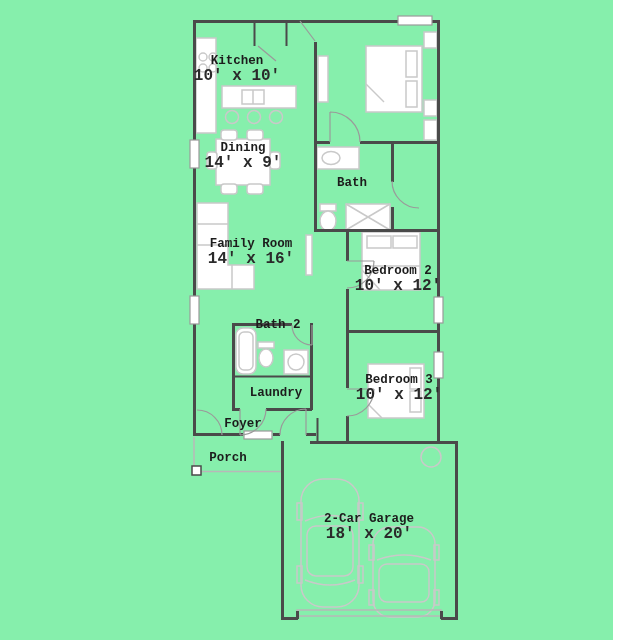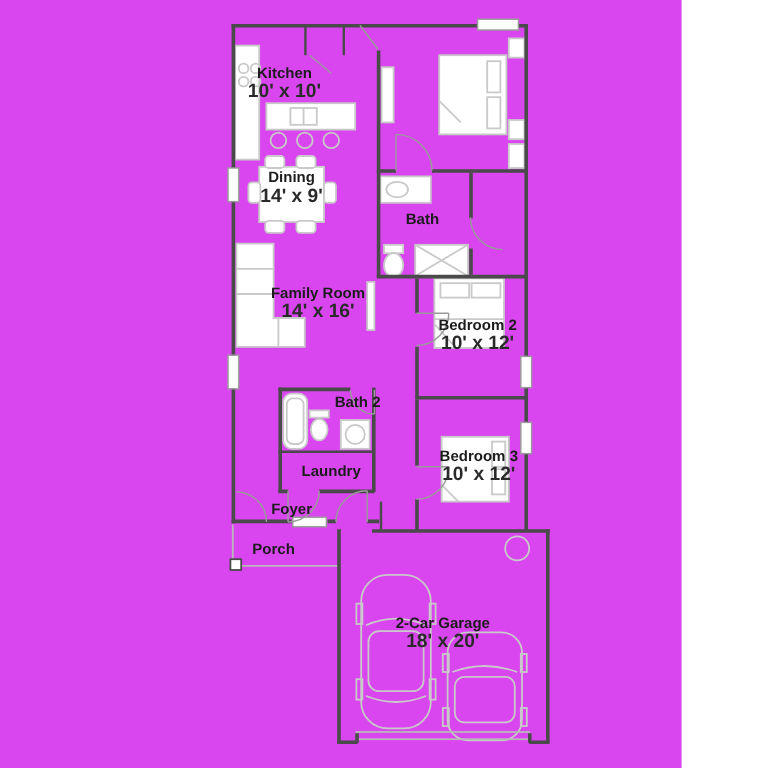--- a/index.html
+++ b/index.html
@@ -1,17 +1,17 @@
 <!DOCTYPE html>
 <html style="--color-wall: #4a4a4a; --color-door: #9a9a9a; --color-furniture: #c9c9c9; --color-porch: #b8b8b8; --color-label: #1c1c1c;"><head>
 <meta charset="utf-8">
 <style>
   html,body{margin:0;padding:0;background:#fff;}
-  .stage{position:relative;width:568px;height:640px;background:#d946ef;overflow:hidden;
-         font-family:Liberation Sans, sans-serif;}
+  .stage{position:relative;width:613px;height:640px;background:#86efac;overflow:hidden;
+         font-family:Liberation Mono, monospace;}
   .stage svg{position:absolute;left:0;top:0;}
   .wall{fill:none;stroke:var(--color-wall,#4a4a4a);stroke-width:3;}
   .wall2{fill:none;stroke:var(--color-wall,#4a4a4a);stroke-width:2;}
   .window{fill:#fff;stroke:var(--color-door,#9a9a9a);stroke-width:1.2;}
   .door{fill:none;stroke:var(--color-door,#9a9a9a);stroke-width:1.2;}
   .furn{fill:#fff;stroke:var(--color-furniture,#c9c9c9);stroke-width:1.5;}
   .furnl{fill:none;stroke:var(--color-furniture,#c9c9c9);stroke-width:1.5;}
   .porchline{fill:none;stroke:var(--color-porch,#b8b8b8);stroke-width:1.5;}
   .post{fill:#fff;stroke:var(--color-wall,#4a4a4a);stroke-width:1.5;}
   .room-label{position:absolute;transform:translate(-50%,-50%);text-align:center;
@@ -191,29 +191,29 @@
     <span>Kitchen</span>
     <span class="dims">10' x 10'</span>
   </div>
   <div class="room-label" style="left:243px;top:157px;">
     <span>Dining</span>
     <span class="dims">14' x 9'</span>
   </div>
   <div class="room-label" style="left:352px;top:183px;">
     <span>Bath</span>
   </div>
-  <div class="room-label" style="left:251px;top:253px;margin-left:14px;">
+  <div class="room-label" style="left:251px;top:253px;">
     <span>Family Room</span>
     <span class="dims">14' x 16'</span>
   </div>
   <div class="room-label" style="left:398px;top:280px;">
     <span>Bedroom 2</span>
     <span class="dims">10' x 12'</span>
   </div>
-  <div class="room-label" style="left:278px;top:335px;margin-left:20px;">
+  <div class="room-label" style="left:278px;top:325px;">
     <span>Bath 2</span>
   </div>
   <div class="room-label" style="left:276px;top:393px;">
     <span>Laundry</span>
   </div>
   <div class="room-label" style="left:399px;top:389px;">
     <span>Bedroom 3</span>
     <span class="dims">10' x 12'</span>
   </div>
   <div class="room-label" style="left:243px;top:424px;">

